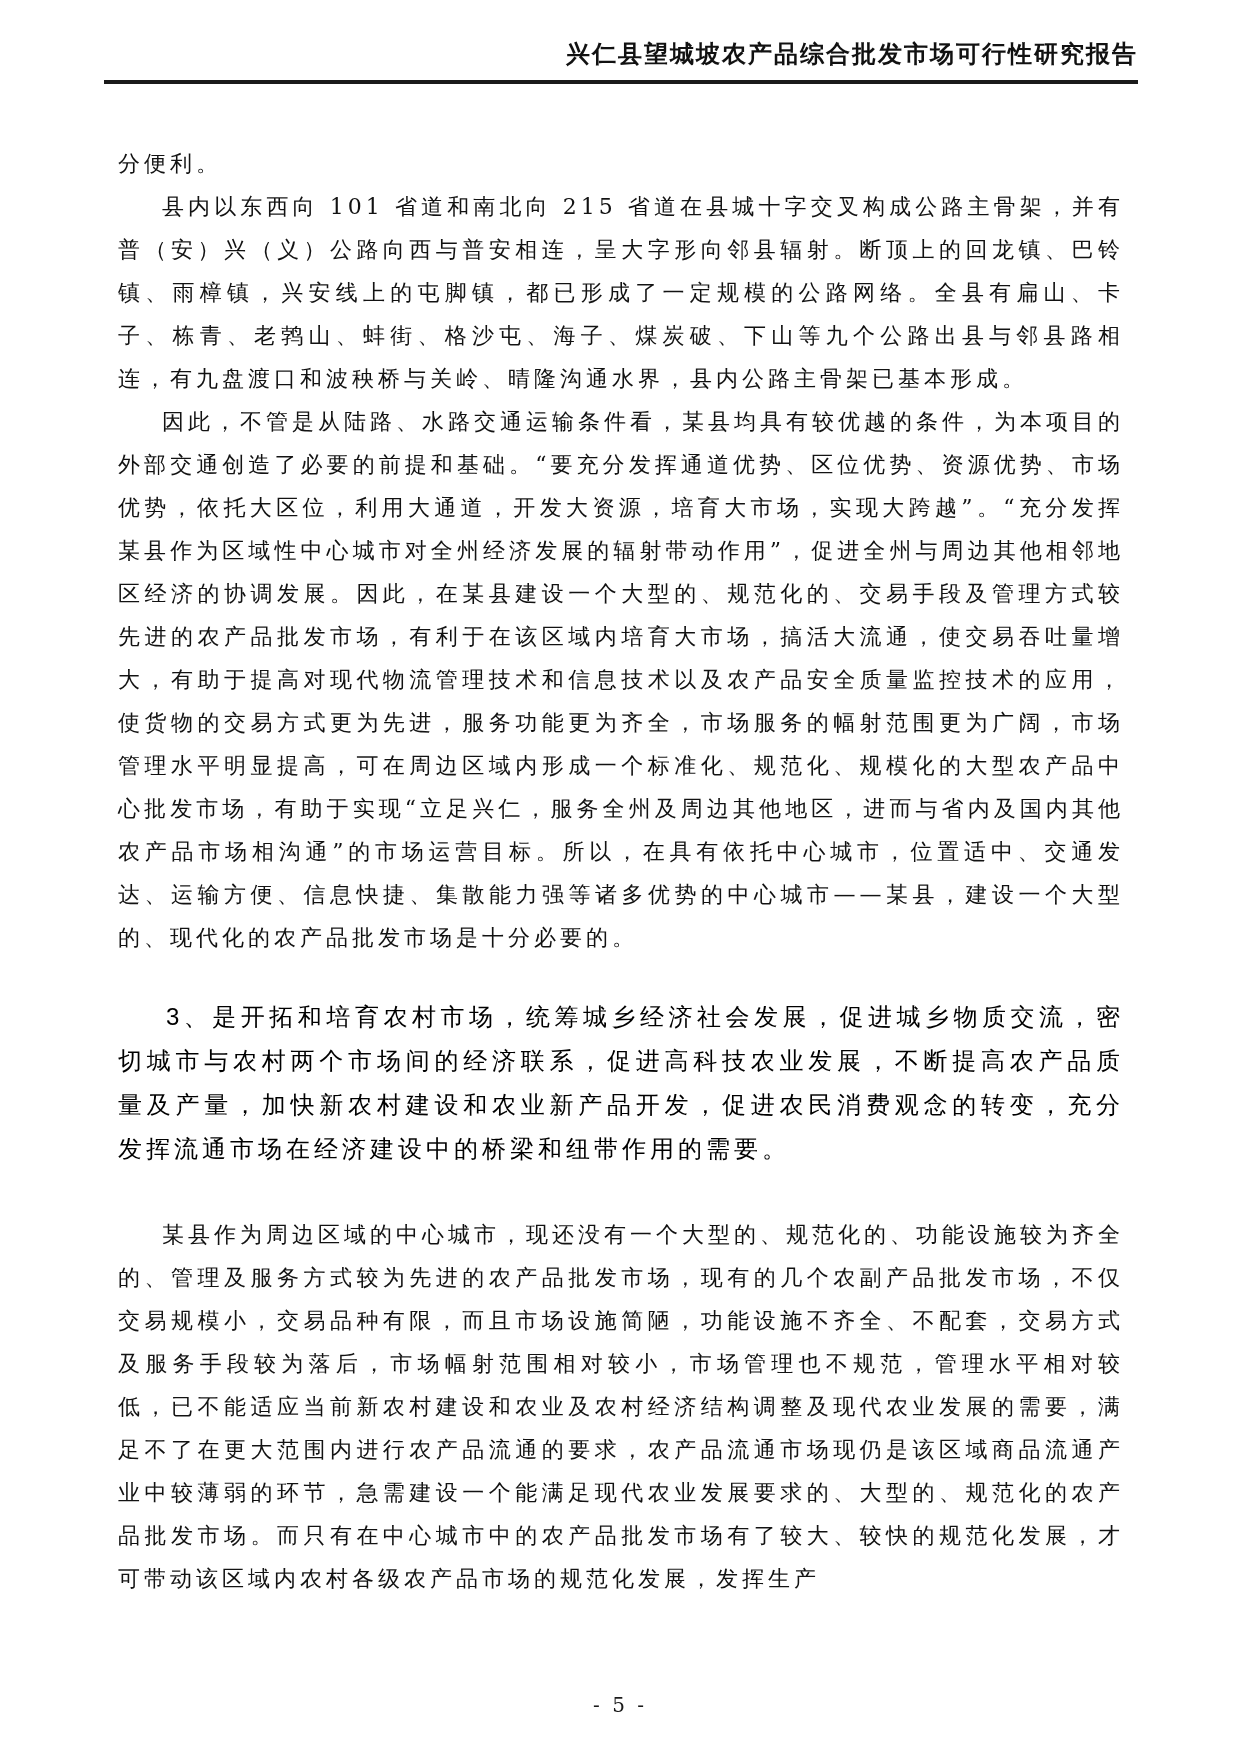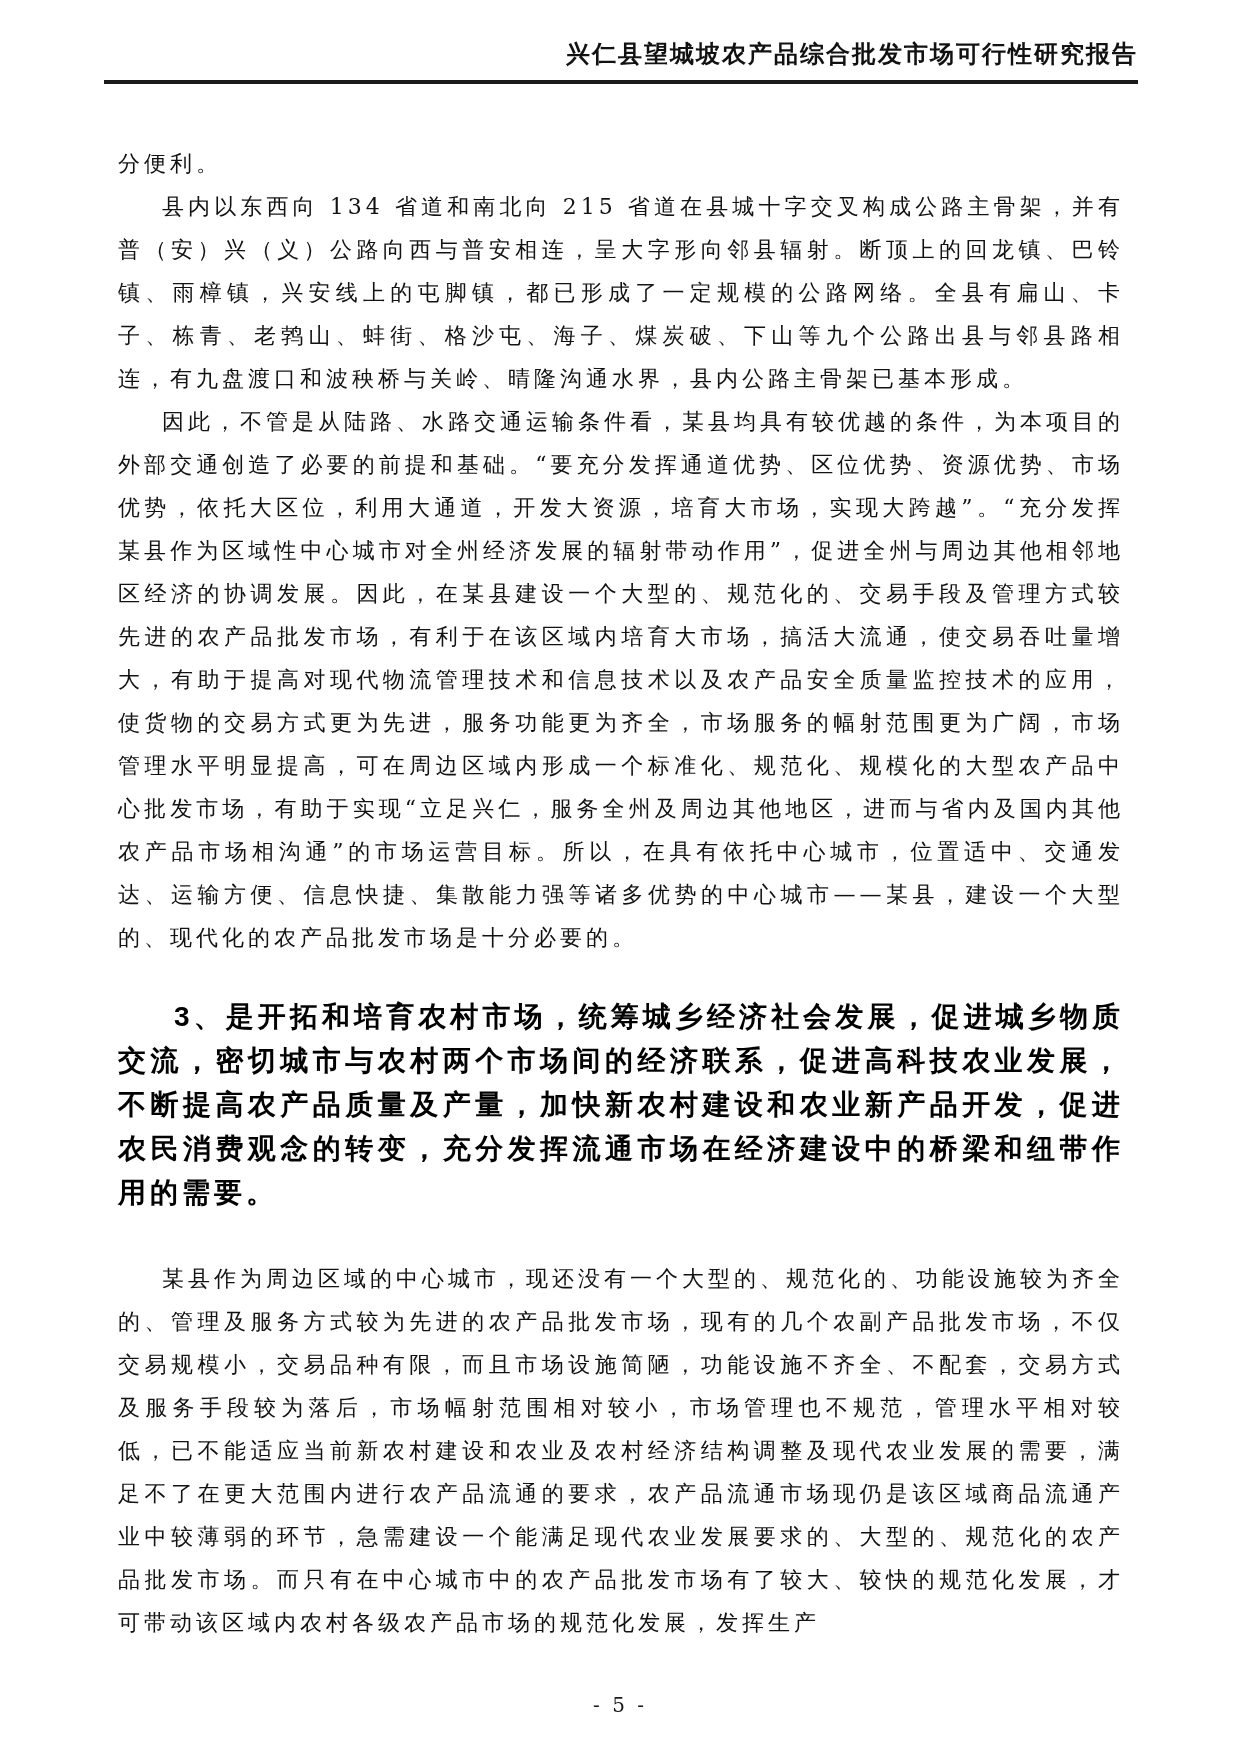--- a/index.html
+++ b/index.html
@@ -51,22 +51,22 @@
   }
   .content p {
     margin: 0;
     text-indent: 2em;
   }
   .content p.no-indent {
     text-indent: 0;
   }
   .content p.section-heading {
     font-family: "Liberation Sans", "DejaVu Sans", sans-serif;
-    font-weight: 700;
-    font-size: 28px;
+    font-weight: 400;
+    font-size: 24px;
     line-height: 44px;
     margin-top: 36px;
     margin-bottom: 42px;
     color: #000;
   }
   .footer {
     position: absolute;
     left: 0;
     right: 0;
     bottom: 36px;
@@ -80,21 +80,21 @@
 <body>
 
 <div class="page">
 
   <div class="header">
     <span class="header-title">兴仁县望城坡农产品综合批发市场可行性研究报告</span>
   </div>
 
   <div class="content">
     <p class="no-indent">分便利。</p>
-    <p>县内以东西向 134 省道和南北向 215 省道在县城十字交叉构成公路主骨架，并有普（安）兴（义）公路向西与普安相连，呈大字形向邻县辐射。断顶上的回龙镇、巴铃镇、雨樟镇，兴安线上的屯脚镇，都已形成了一定规模的公路网络。全县有扁山、卡子、栋青、老鹁山、蚌街、格沙屯、海子、煤炭破、下山等九个公路出县与邻县路相连，有九盘渡口和波秧桥与关岭、晴隆沟通水界，县内公路主骨架已基本形成。</p>
+    <p>县内以东西向 101 省道和南北向 215 省道在县城十字交叉构成公路主骨架，并有普（安）兴（义）公路向西与普安相连，呈大字形向邻县辐射。断顶上的回龙镇、巴铃镇、雨樟镇，兴安线上的屯脚镇，都已形成了一定规模的公路网络。全县有扁山、卡子、栋青、老鹁山、蚌街、格沙屯、海子、煤炭破、下山等九个公路出县与邻县路相连，有九盘渡口和波秧桥与关岭、晴隆沟通水界，县内公路主骨架已基本形成。</p>
     <p>因此，不管是从陆路、水路交通运输条件看，某县均具有较优越的条件，为本项目的外部交通创造了必要的前提和基础。“要充分发挥通道优势、区位优势、资源优势、市场优势，依托大区位，利用大通道，开发大资源，培育大市场，实现大跨越”。“充分发挥某县作为区域性中心城市对全州经济发展的辐射带动作用”，促进全州与周边其他相邻地区经济的协调发展。因此，在某县建设一个大型的、规范化的、交易手段及管理方式较先进的农产品批发市场，有利于在该区域内培育大市场，搞活大流通，使交易吞吐量增大，有助于提高对现代物流管理技术和信息技术以及农产品安全质量监控技术的应用，使货物的交易方式更为先进，服务功能更为齐全，市场服务的幅射范围更为广阔，市场管理水平明显提高，可在周边区域内形成一个标准化、规范化、规模化的大型农产品中心批发市场，有助于实现“立足兴仁，服务全州及周边其他地区，进而与省内及国内其他农产品市场相沟通”的市场运营目标。所以，在具有依托中心城市，位置适中、交通发达、运输方便、信息快捷、集散能力强等诸多优势的中心城市——某县，建设一个大型的、现代化的农产品批发市场是十分必要的。</p>
     <p class="section-heading">3、是开拓和培育农村市场，统筹城乡经济社会发展，促进城乡物质交流，密切城市与农村两个市场间的经济联系，促进高科技农业发展，不断提高农产品质量及产量，加快新农村建设和农业新产品开发，促进农民消费观念的转变，充分发挥流通市场在经济建设中的桥梁和纽带作用的需要。</p>
     <p>某县作为周边区域的中心城市，现还没有一个大型的、规范化的、功能设施较为齐全的、管理及服务方式较为先进的农产品批发市场，现有的几个农副产品批发市场，不仅交易规模小，交易品种有限，而且市场设施简陋，功能设施不齐全、不配套，交易方式及服务手段较为落后，市场幅射范围相对较小，市场管理也不规范，管理水平相对较低，已不能适应当前新农村建设和农业及农村经济结构调整及现代农业发展的需要，满足不了在更大范围内进行农产品流通的要求，农产品流通市场现仍是该区域商品流通产业中较薄弱的环节，急需建设一个能满足现代农业发展要求的、大型的、规范化的农产品批发市场。而只有在中心城市中的农产品批发市场有了较大、较快的规范化发展，才可带动该区域内农村各级农产品市场的规范化发展，发挥生产</p>
   </div>
 
   <div class="footer">
     <span>- 5 -</span>
   </div>
 
 </div>

